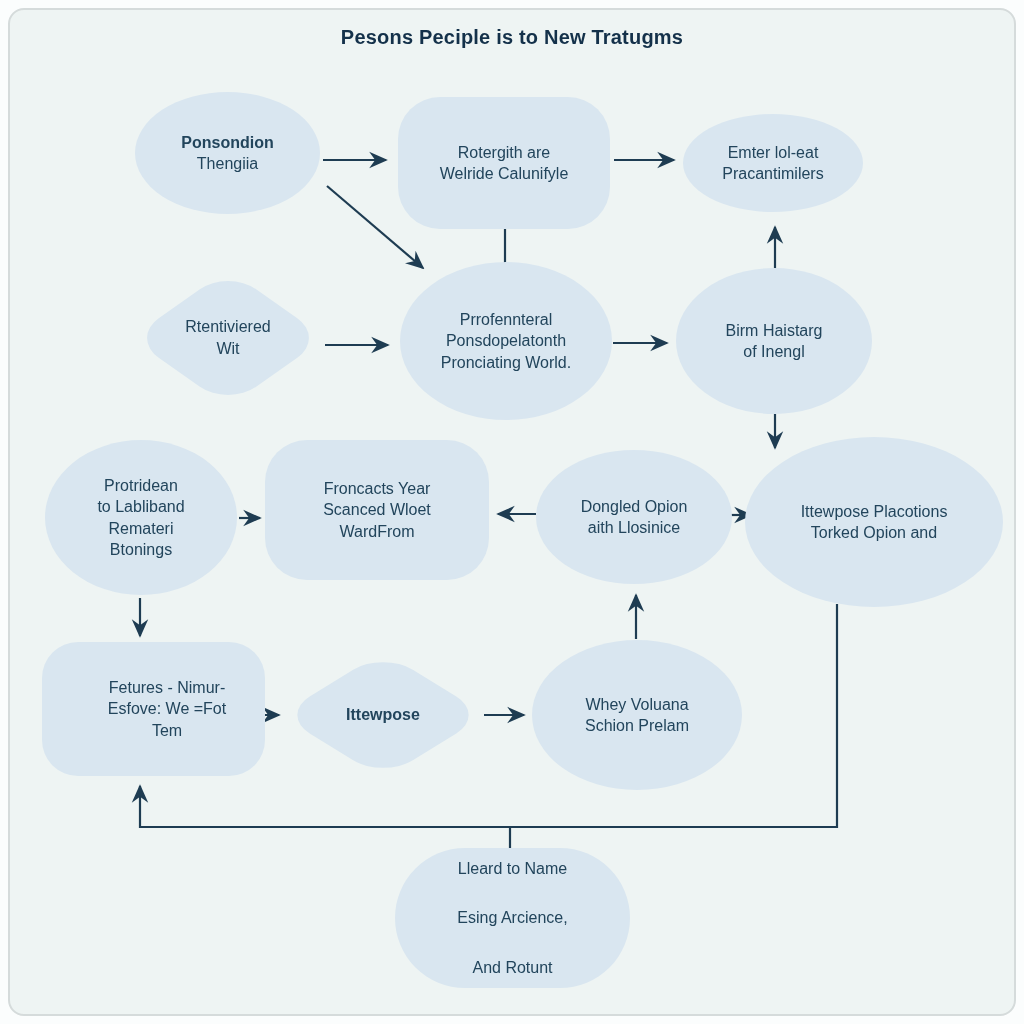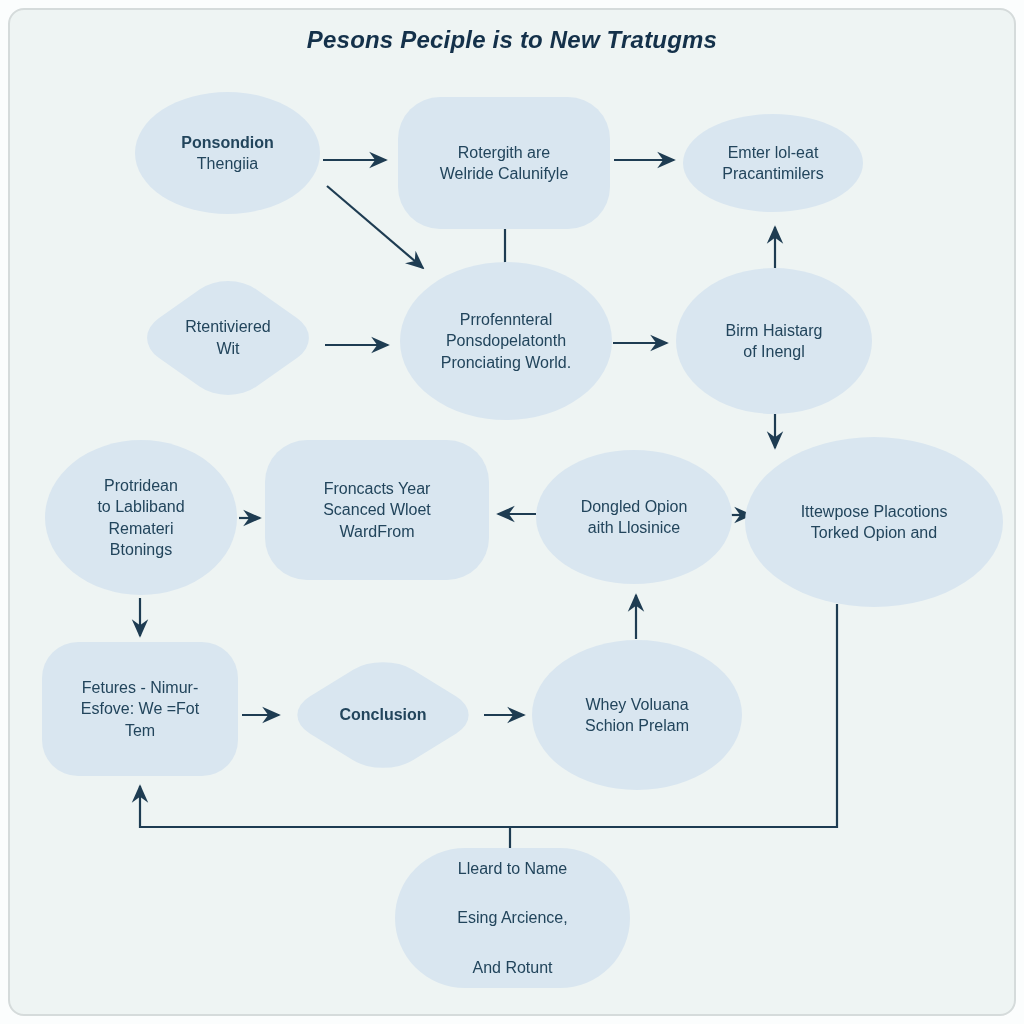--- a/index.html
+++ b/index.html
@@ -13,25 +13,24 @@
   .canvas{position:absolute;inset:0;}
   .frame{
     position:absolute;inset:8px;
     background:var(--background,#eef4f3);
     border:2px solid var(--frame-border,#d5dbdb);
     border-radius:16px;
   }
   .title{
     position:absolute;top:26px;left:0;width:100%;
     text-align:center;
-    font-size:24px;font-weight:bold;
+    font-size:20px;font-weight:bold;
     color:var(--title-text,#14314a);
     letter-spacing:.2px;
     z-index:3;
-    font-style:italic;
   }
   .edges{position:absolute;inset:0;z-index:1;color:var(--arrow,#1e3c52);}
   .edges line,.edges polyline{stroke:var(--arrow,#1e3c52);stroke-width:2.2;fill:none;}
   .node{
     position:absolute;z-index:2;
     display:flex;flex-direction:column;justify-content:center;align-items:center;
     text-align:center;
     color:var(--node-text,#22455c);
     font-size:16px;line-height:1.32;
   }
@@ -143,30 +142,30 @@
     <div class="node-line">Dongled Opion</div>
     <div class="node-line">aith Llosinice</div>
   </div>
 
   <div class="node ellipse" style="left:745px;top:437px;width:258px;height:170px;">
     <div class="fill"></div>
     <div class="node-line">Ittewpose Placotions</div>
     <div class="node-line">Torked Opion and</div>
   </div>
 
-  <div class="node rrect" style="left:42px;top:642px;width:196px;height:134px;border-radius:36px;">
+  <div class="node rrect" style="left:42px;top:642px;width:196px;height:134px;border-radius:36px;padding-left:27px;">
     <div class="fill"></div>
     <div class="node-line">Fetures - Nimur-</div>
     <div class="node-line">Esfove: We =Fot</div>
     <div class="node-line">Tem</div>
   </div>
 
   <div class="node diamond" style="left:283px;top:653px;width:200px;height:124px;--s:90px;--sx:1.62;--r:26px;">
     <div class="fill"></div>
-    <div class="node-line b">Conclusion</div>
+    <div class="node-line b">Ittewpose</div>
   </div>
 
   <div class="node ellipse" style="left:532px;top:640px;width:210px;height:150px;">
     <div class="fill"></div>
     <div class="node-line">Whey Voluana</div>
     <div class="node-line">Schion Prelam</div>
   </div>
 
   <div class="node blob" style="left:395px;top:848px;width:235px;height:140px;">
     <div class="fill"></div>

